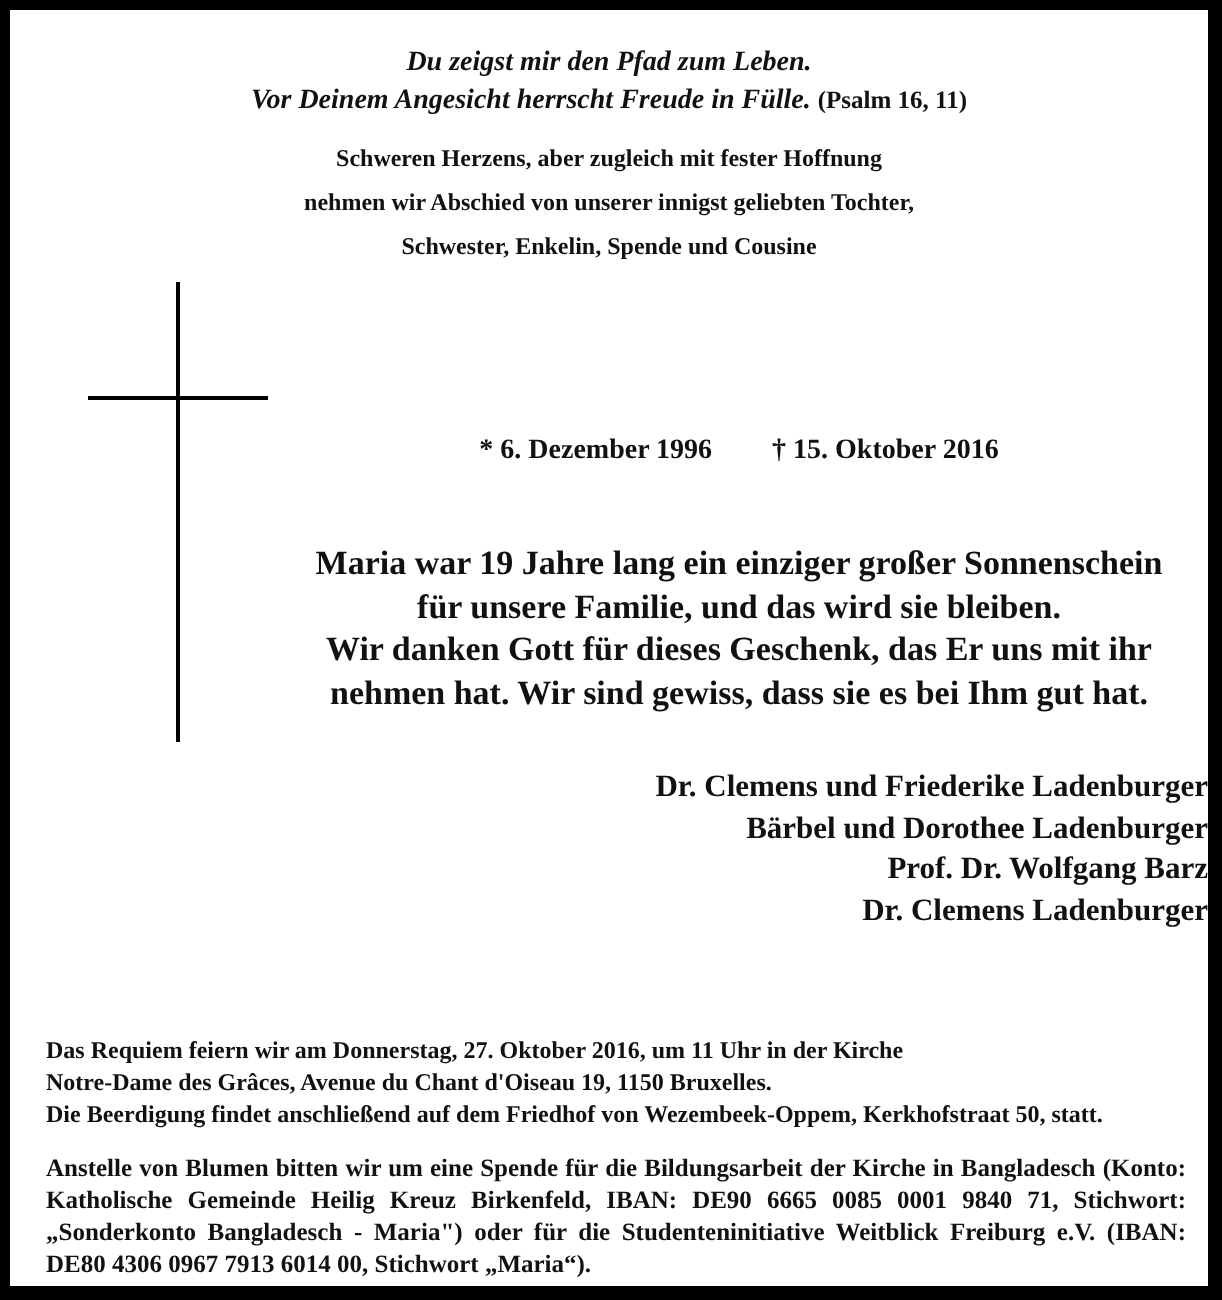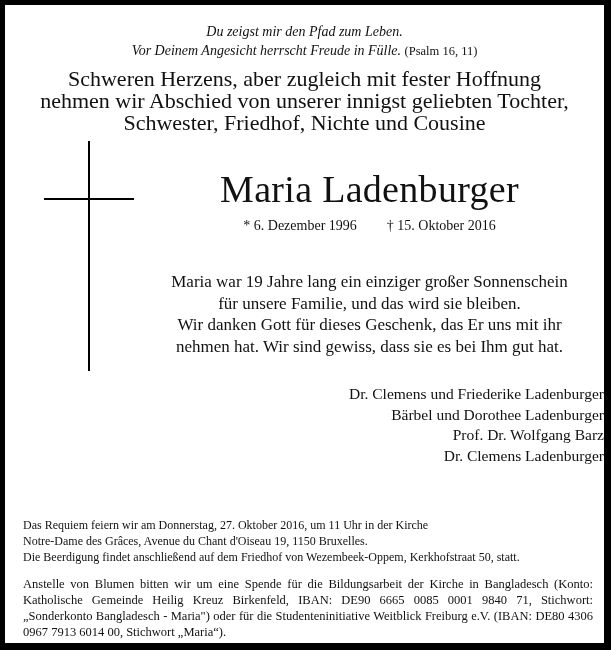--- a/index.html
+++ b/index.html
@@ -16,39 +16,39 @@
       color: #111;
     }
     .frame {
       position: absolute;
       left: 5px;
       top: 5px;
       width: 599px;
       height: 638px;
       background: #ffffff;
     }
-    .abs { position: absolute; }
+    .abs { position: absolute; font-weight: bold; }
     .center { text-align: center; }
 
     .verse {
       left: 0; width: 599px;
       top: 17px;
       font-size: 14px;
       line-height: 19px;
       font-style: italic;
     }
     .verse .ref {
       font-style: normal;
       font-size: 12.5px;
       text-align: right;
     }
     .intro {
       left: 0; width: 599px;
       top: 63px;
-      font-size: 22px;
+      font-size: 12px;
       line-height: 22px;
     }
     .cross-v {
       left: 83px; top: 136px;
       width: 2px; height: 230px;
       background: #000;
     }
     .cross-h {
       left: 39px; top: 193px;
       width: 90px; height: 2px;
@@ -102,29 +102,28 @@
 <div class="frame">
 
   <div class="abs center verse">
     <span class="line">Du zeigst mir den Pfad zum Leben.</span>
     <span class="line"><span>Vor Deinem Angesicht herrscht Freude in Fülle.</span> <span class="ref">(Psalm 16, 11)</span></span>
   </div>
 
   <div class="abs center intro">
     <span class="line">Schweren Herzens, aber zugleich mit fester Hoffnung</span>
     <span class="line">nehmen wir Abschied von unserer innigst geliebten Tochter,</span>
-    <span class="line">Schwester, Friedhof, Nichte und Cousine</span>
+    <span class="line">Schwester, Enkelin, Spende und Cousine</span>
   </div>
 
   <div>
     <div class="abs cross-v"></div>
     <div class="abs cross-h"></div>
   </div>
 
-  <div class="abs center name">Maria Ladenburger</div>
 
   <div class="abs center dates">
     <span>* 6. Dezember 1996</span><span class="gap"></span><span>† 15. Oktober 2016</span>
   </div>
 
   <div class="abs center tribute">
     <span class="line">Maria war 19 Jahre lang ein einziger großer Sonnenschein</span>
     <span class="line">für unsere Familie, und das wird sie bleiben.</span>
     <span class="line">Wir danken Gott für dieses Geschenk, das Er uns mit ihr</span>
     <span class="line">nehmen hat. Wir sind gewiss, dass sie es bei Ihm gut hat.</span>

